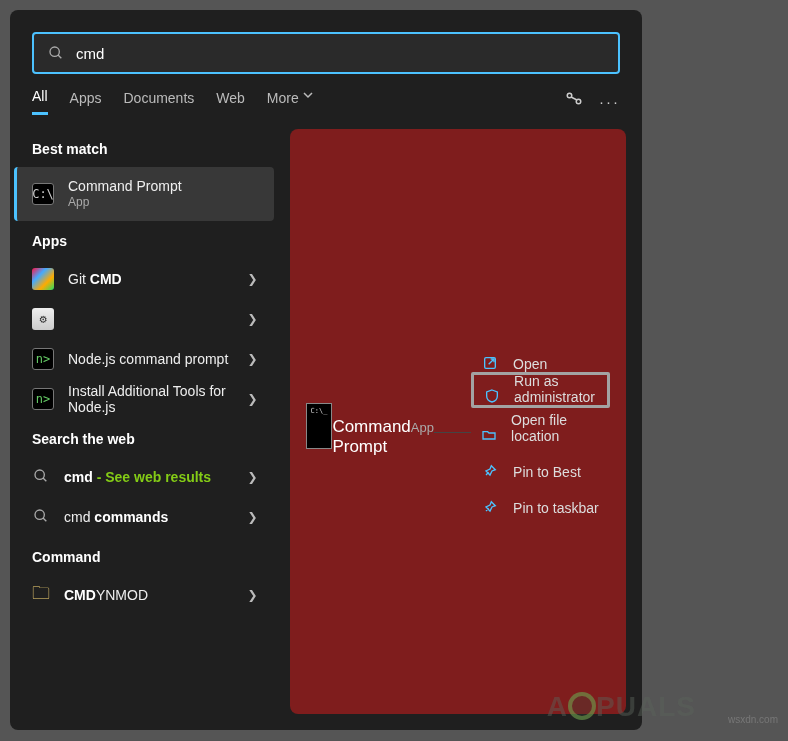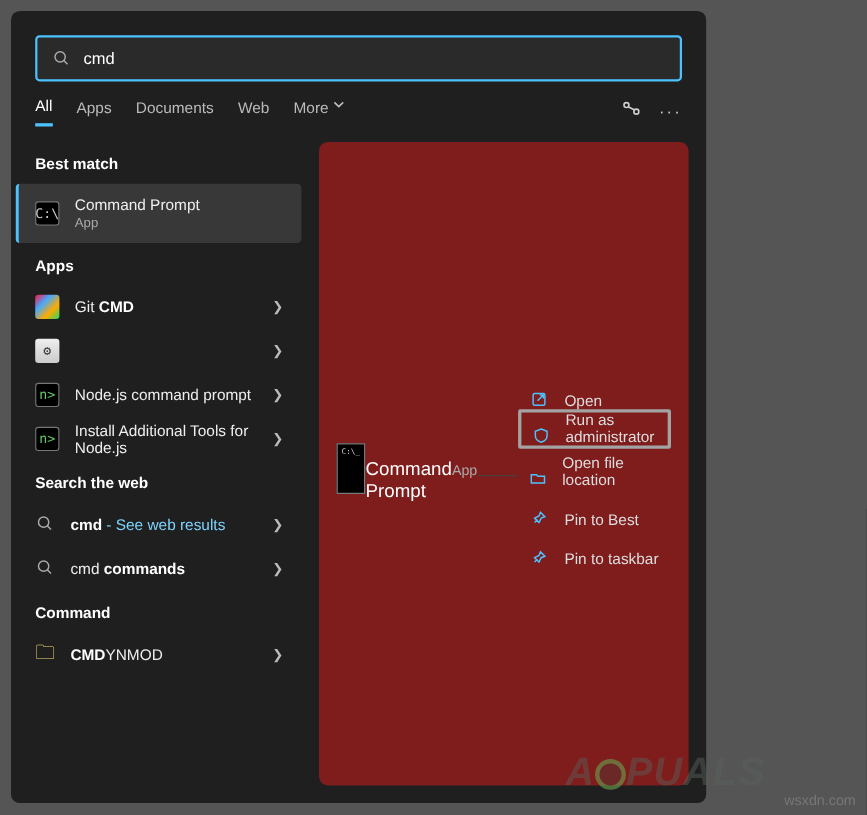--- a/index.html
+++ b/index.html
@@ -25,33 +25,33 @@
 .best-item { height: 54px; background: #383838; border-left: 3px solid #4cc2ff; padding-left: 15px; border-radius: 4px; }
 .best-item .text { display: flex; flex-direction: column; line-height: 1.2; }
 .best-item .sub { font-size: 12px; color: #aaa; }
 .app-icon { width: 22px; height: 22px; display: inline-flex; align-items: center; justify-content: center; border-radius: 3px; font-size: 12px; flex-shrink: 0; }
 .icon-cmd { background: #000; color: #ccc; border: 1px solid #777; font-family: monospace; }
 .icon-git { background: linear-gradient(135deg,#f14,#4af,#fa0,#2d6); }
 .icon-bat { background: linear-gradient(#eee,#ccc); color:#333; font-family:monospace; }
 .icon-node { background: #000; color: #6c6; border: 1px solid #777; font-family: monospace; }
 .icon-folder { color:#f8d775; font-size: 18px; }
 .small-search { width: 18px; text-align: center; color: #ccc; }
-.faded { color: #7dd3fc; font-weight: 400; }
+.faded { color: #84cc16; font-weight: 700; }
 .bold { font-weight: 600; color: #fff; }
 .preview-icon { width: 64px; height: 46px; background: #000; border: 1px solid #888; display: flex; align-items: flex-start; justify-content: flex-start; padding: 3px 4px; color: #ccc; font-family: monospace; font-size: 7px; }
 .preview-title { color: #fff; font-size: 17px; margin-top: 22px; }
 .preview-sub { color: #aaa; font-size: 13px; margin-top: 4px; }
 .preview-divider { width: 90%; height: 1px; background: #444; margin: 24px 0 10px 0; }
 .action-list { width: 100%; display: flex; flex-direction: column; }
 .action { height: 36px; display: flex; align-items: flex-end; gap: 14px; padding: 0 10px; color: #ddd; font-size: 14px; cursor: pointer; border-radius: 4px; }
 .action.highlight { border: 3px solid #a3a3a3; border-radius: 2px; }
 .action-icon { width: 18px; height: 18px; color: #4cc2ff; display: inline-flex; align-items: center; justify-content: center; }
 .more-dots { letter-spacing: 2px; }
-.watermark { position: absolute; bottom: 6px; right: 10px; font-size: 13px; color: #777; z-index: 50; }
-.watermark-logo { position: absolute; bottom: 18px; right: 92px; font-size: 36px; font-weight: 700; color: rgba(90,100,90,0.45); letter-spacing: 1px; z-index: 50; font-style: italic; }
+.watermark { position: absolute; bottom: 16px; right: 10px; font-size: 10px; color: #777; z-index: 50; }
+.watermark-logo { position: absolute; bottom: 18px; right: 92px; font-size: 28px; font-weight: 700; color: rgba(90,100,90,0.45); letter-spacing: 1px; z-index: 50; }
 .watermark-logo .o { display:inline-block; width:28px; height:28px; border:4px solid rgba(120,180,80,0.5); border-radius:50%; vertical-align:-4px; background:rgba(60,70,60,0.3);}
 </style>
 </head>
 <body>
 
 <div class="window">
 
   <div class="search-bar">
     <svg class="search-icon-svg" viewBox="0 0 24 24">
         <circle cx="10" cy="10" r="7"></circle>

